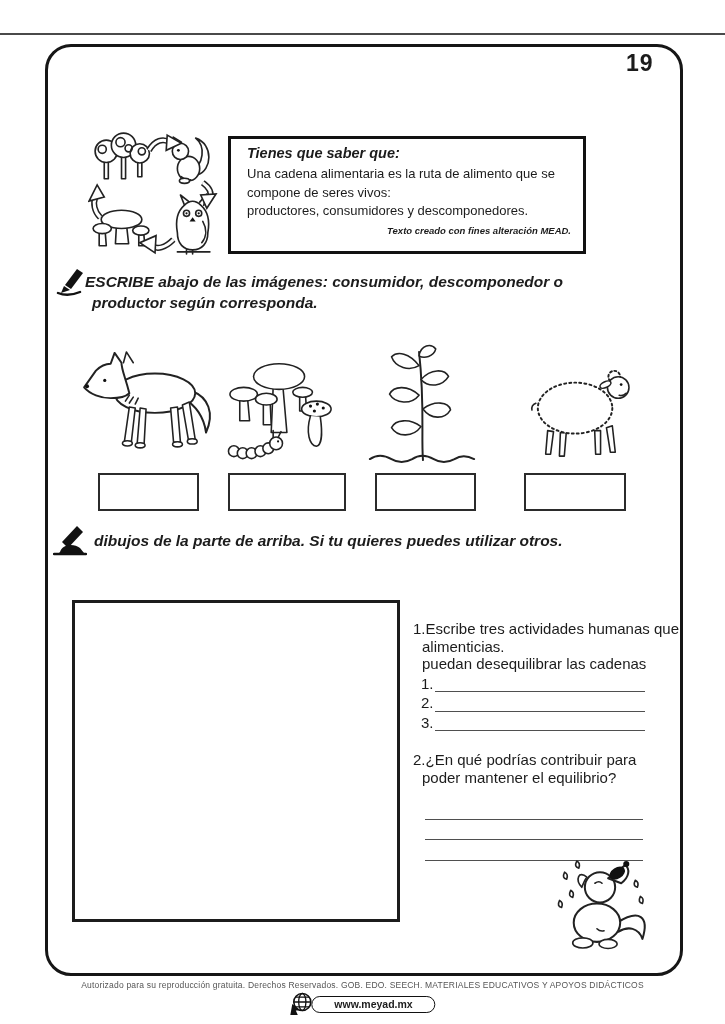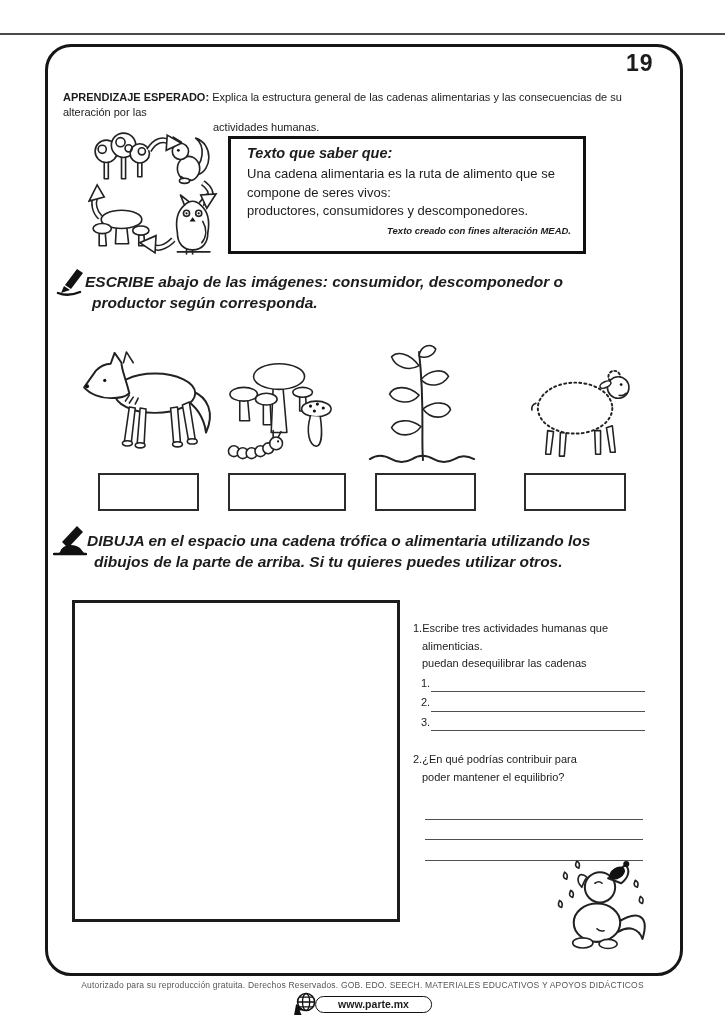--- a/index.html
+++ b/index.html
@@ -16,21 +16,21 @@
   .infobox{left:228px;top:136px;width:358px;height:118px;border:3px solid #111;box-sizing:border-box;
            padding:6px 12px 4px 16px;}
   .infobox .title{font-size:14.5px;font-weight:bold;font-style:italic;margin-bottom:4px;}
   .infobox .bodyln{display:block;font-size:13px;line-height:18.5px;white-space:nowrap;}
   .infobox .credit{display:block;text-align:right;font-size:9.5px;font-weight:bold;font-style:italic;margin-top:4px;}
   .instr{font-size:15.5px;font-weight:bold;line-height:21px;}
   .instr span{display:block;white-space:nowrap;font-style:italic;}
   .instr .ind{padding-left:7px;}
   .ansbox{border:2.5px solid #2b2b2b;box-sizing:border-box;background:#fff;}
   .drawbox{left:72px;top:600px;width:328px;height:322px;border:3px solid #1c1c1c;box-sizing:border-box;}
-  .rightcol{left:413px;top:620px;width:232px;font-size:11px;line-height:17.5px;}
+  .rightcol{left:413px;top:620px;width:232px;font-size:15px;line-height:17.5px;}
   .rightcol .qln{display:block;white-space:nowrap;}
   .rightcol .qind{padding-left:9px;}
   .numline{display:flex;align-items:flex-end;height:19.5px;margin-left:8px;}
   .numline .num{flex:0 0 auto;}
   .numline .blank{flex:1 1 auto;border-bottom:1.5px solid #4f4f4f;height:16px;margin-left:1px;}
   .freeline{height:19.5px;border-bottom:1.5px solid #4f4f4f;margin-left:12px;width:218px;}
   .gap20{height:20px;} .gap14{height:13px;}
   .dogfig{left:550px;top:858px;width:102px;height:96px;}
   .rights{left:0;top:980px;width:725px;text-align:center;font-size:8.5px;color:#555;letter-spacing:.2px;}
   .site{left:362px;top:992px;transform:translateX(-50%);display:flex;align-items:center;}
@@ -44,25 +44,20 @@
 </style>
 </head>
 <body>
 
 <div class="sheet">
 
   <div class="abs topline"></div>
   <div class="abs frame"></div>
   <div class="abs pagenum">19</div>
 
-  <div class="abs header">
-    <span class="lbl">APRENDIZAJE ESPERADO:</span>
-    <span>Explica la estructura general de las cadenas alimentarias y las consecuencias de su alteración por las</span>
-    <span class="l2">actividades humanas.</span>
-  </div>
 
   <div class="abs cycle-fig">
     <svg viewBox="0 0 128 122" width="130" height="124">
 
       <g class="lineart thin">
         <rect x="16" y="26" width="4" height="20"></rect>
           <rect x="33" y="22" width="4" height="24"></rect>
           <rect x="49" y="28" width="4" height="16"></rect>
         <circle cx="18" cy="19" r="11"></circle>
           <circle cx="35" cy="13" r="12"></circle>
@@ -121,21 +116,21 @@
       </g>
       <g>
         <path d="M12,84 C6,78 5,70 7,65" fill="none" stroke="#222" stroke-width="6"></path>
         <path d="M12,84 C6,78 5,70 7,65" fill="none" stroke="#fff" stroke-width="3"></path>
         <path d="M1,68 L9,52 L16,64 Z" fill="#fff" stroke="#222" stroke-width="1.6"></path>
       </g>
     </svg>
   </div>
 
   <div class="abs infobox">
-    <div class="title">Texto que saber que:</div>
+    <div class="title">Tienes que saber que:</div>
     <span class="bodyln">Una cadena alimentaria es la ruta de alimento que se</span>
     <span class="bodyln">compone de seres vivos:</span>
     <span class="bodyln">productores, consumidores y descomponedores.</span>
     <span class="credit">Texto creado con fines alteración MEAD.</span>
   </div>
 
   <div class="abs" style="left:56px;top:266px;width:30px;height:30px;">
     <svg viewBox="0 0 30 30" width="30" height="30">
       <polygon points="9,19 21,3 27,7 15,23" fill="#111"></polygon>
       <polygon points="8,20 14,24 5,27" fill="#111"></polygon>
@@ -229,21 +224,20 @@
   <div class="abs ansbox" style="left:524px;top:473px;width:102px;height:38px;"></div>
 
   <div class="abs" style="left:53px;top:524px;width:34px;height:32px;">
     <svg viewBox="0 0 34 32" width="34" height="32">
       <polygon points="9,18 24,2 30,8 15,24" fill="#111"></polygon>
       <path d="M7,28 C9,20 21,19 27,24 L31,29 L5,30 Z" fill="#111"></path>
       <path d="M1,30 L33,30" stroke="#111" stroke-width="2.4" stroke-linecap="round"></path>
     </svg>
   </div>
   <div class="abs instr" style="left:87px;top:530px;">
-    <span>DIBUJA en el espacio una cadena trófica o alimentaria utilizando los</span>
     <span class="ind">dibujos de la parte de arriba. Si tu quieres puedes utilizar otros.</span>
   </div>
 
   <div class="abs drawbox"></div>
 
   <div class="abs rightcol">
     <span class="qln">1.Escribe tres actividades humanas que</span>
     <span class="qln qind">alimenticias.</span>
     <span class="qln qind">puedan desequilibrar las  cadenas</span>
     <div class="numline">
@@ -292,16 +286,16 @@
   <div class="abs rights">Autorizado para su reproducción gratuita. Derechos Reservados. GOB. EDO. SEECH. MATERIALES EDUCATIVOS Y APOYOS DIDÁCTICOS</div>
   <div class="abs site">
     <span class="globe">
       <svg viewBox="0 0 26 24" width="26" height="24">
         <circle cx="14" cy="10" r="8.5" fill="#fff" stroke="#111" stroke-width="1.6"></circle>
         <ellipse cx="14" cy="10" rx="3.6" ry="8.5" fill="none" stroke="#111" stroke-width="1.3"></ellipse>
         <path d="M5.6,10 H22.4 M7,5.2 H21 M7,14.8 H21" stroke="#111" stroke-width="1.3" fill="none"></path>
         <polygon points="2,23 4,12 12,18.5 7.5,18.5 9.5,23" fill="#111"></polygon>
       </svg>
     </span>
-    <span class="pill">www.parte.mx</span>
+    <span class="pill">www.meyad.mx</span>
   </div>
 
 </div>
 
 </body></html>

